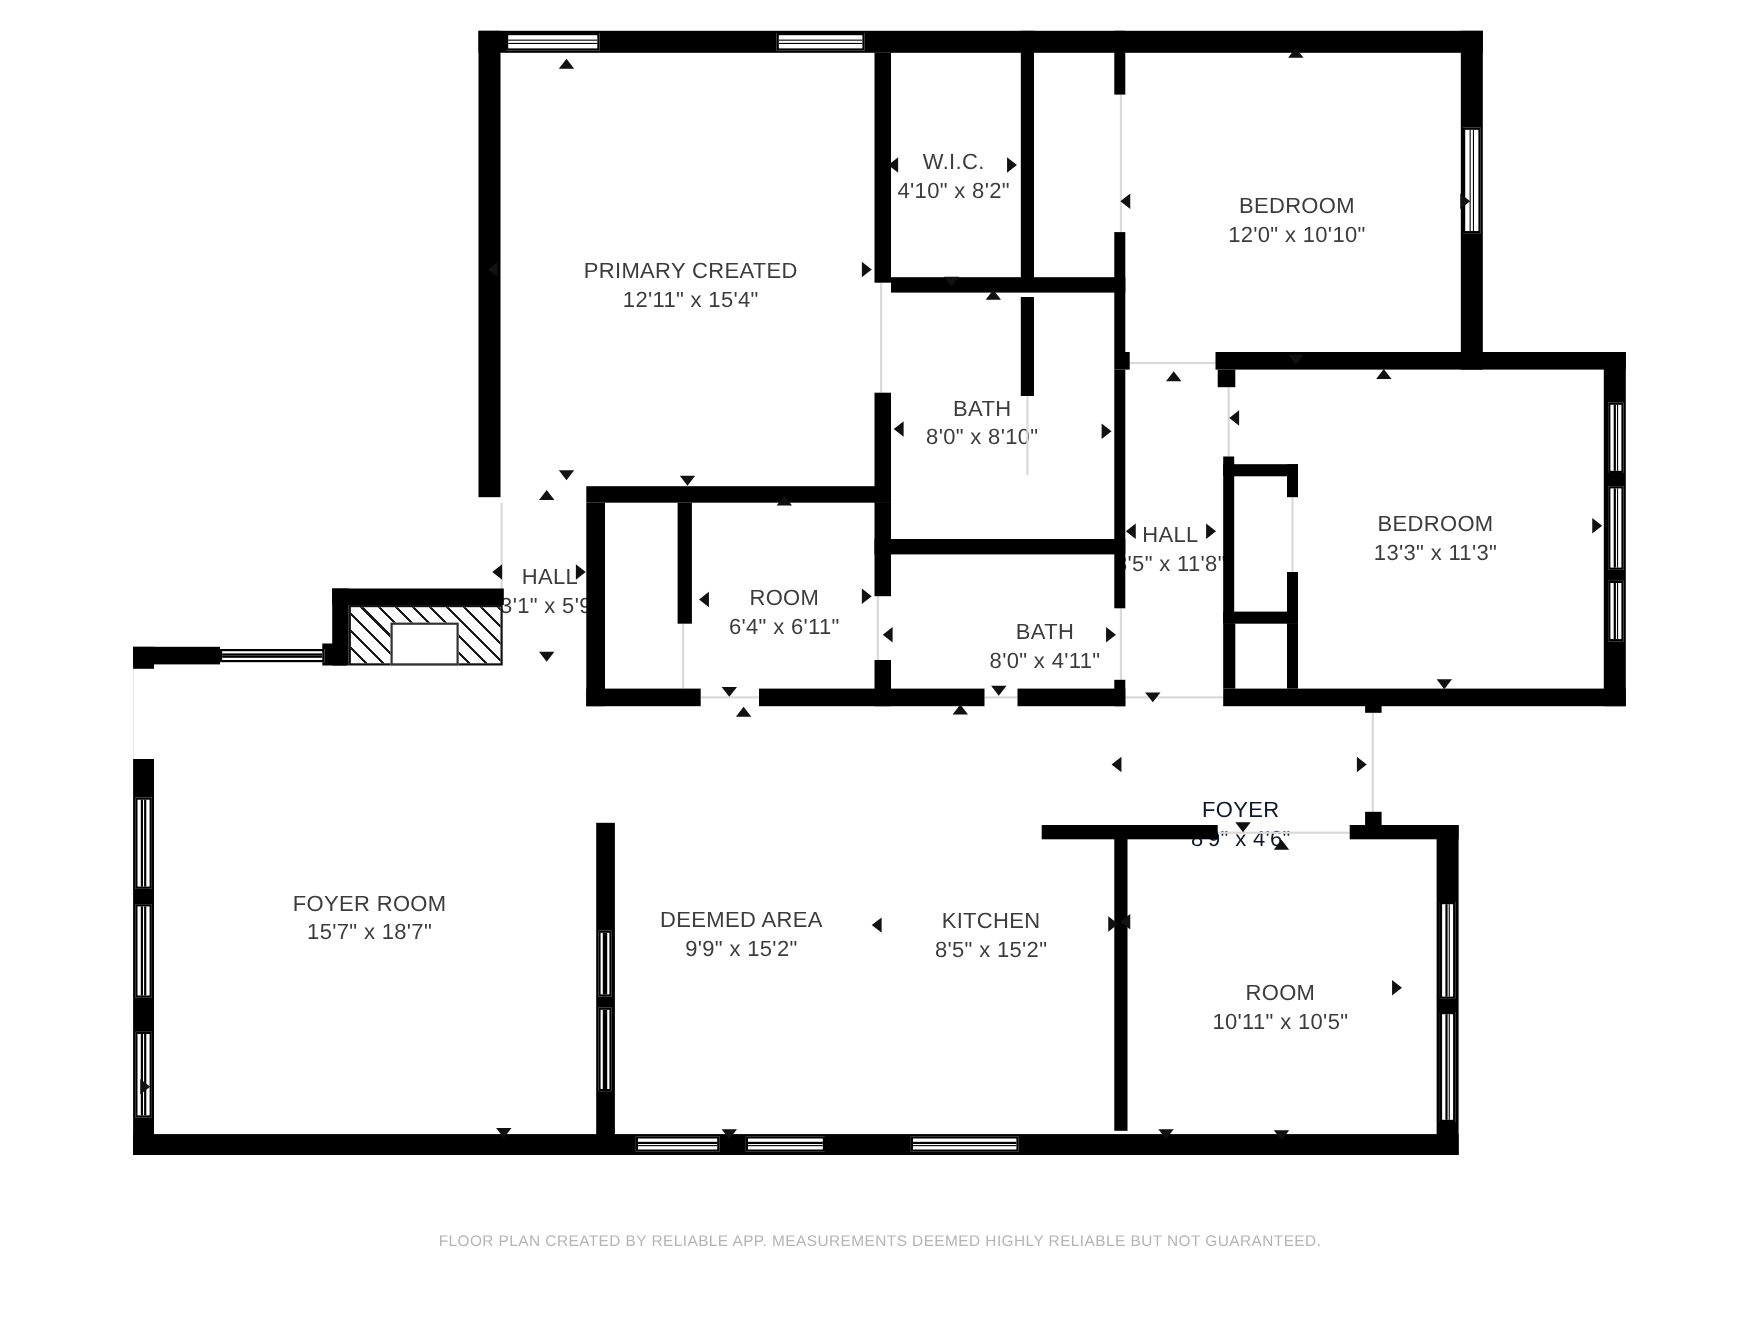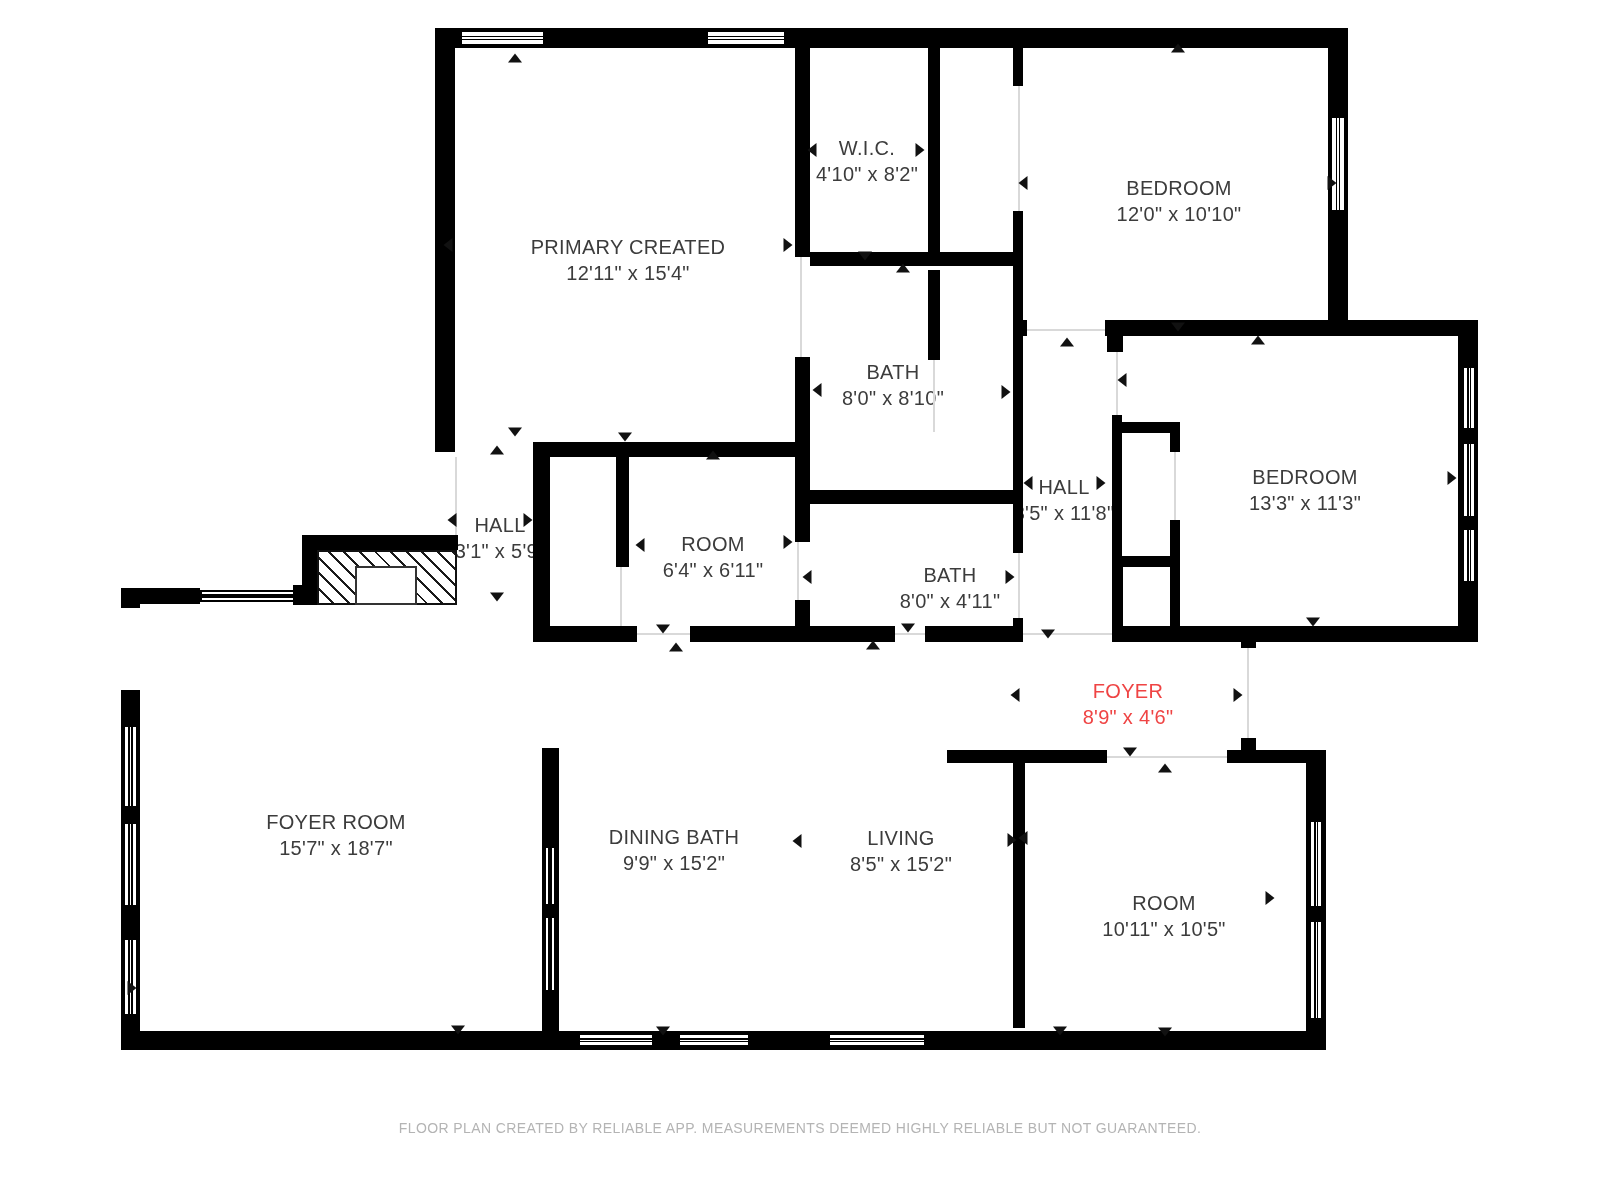--- a/index.html
+++ b/index.html
@@ -65,34 +65,34 @@
         <span class="rdims">3'1" x 5'9"</span>
       </div>
       <div class="room-label" style="left: 713px; top: 557px; color: rgb(60, 60, 60);">
         <span class="rname">ROOM</span>
         <span class="rdims">6'4" x 6'11"</span>
       </div>
       <div class="room-label" style="left: 950px; top: 588px; color: rgb(60, 60, 60);">
         <span class="rname">BATH</span>
         <span class="rdims">8'0" x 4'11"</span>
       </div>
-      <div class="room-label" style="left: 1128px; top: 704px; color: #ef4444;">
+      <div class="room-label" style="left: 1128px; top: 750px; color: #0f172a;">
         <span class="rname">FOYER</span>
         <span class="rdims">8'9" x 4'6"</span>
       </div>
       <div class="room-label" style="left: 336px; top: 835px; color: rgb(60, 60, 60);">
         <span class="rname">FOYER ROOM</span>
         <span class="rdims">15'7" x 18'7"</span>
       </div>
       <div class="room-label" style="left: 674px; top: 850px; color: rgb(60, 60, 60);">
-        <span class="rname">DINING BATH</span>
+        <span class="rname">DEEMED AREA</span>
         <span class="rdims">9'9" x 15'2"</span>
       </div>
       <div class="room-label" style="left: 901px; top: 851px; color: rgb(60, 60, 60);">
-        <span class="rname">LIVING</span>
+        <span class="rname">KITCHEN</span>
         <span class="rdims">8'5" x 15'2"</span>
       </div>
       <div class="room-label" style="left: 1164px; top: 916px; color: rgb(60, 60, 60);">
         <span class="rname">ROOM</span>
         <span class="rdims">10'11" x 10'5"</span>
       </div>
       <div class="opening-line" style="left: 455px; top: 457px; width: 2px; height: 93px;"></div>
       <div class="opening-line" style="left: 800px; top: 257px; width: 2px; height: 100px;"></div>
       <div class="opening-line" style="left: 933px; top: 360px; width: 2px; height: 72px;"></div>
       <div class="opening-line" style="left: 1018px; top: 86px; width: 2px; height: 125px;"></div>

